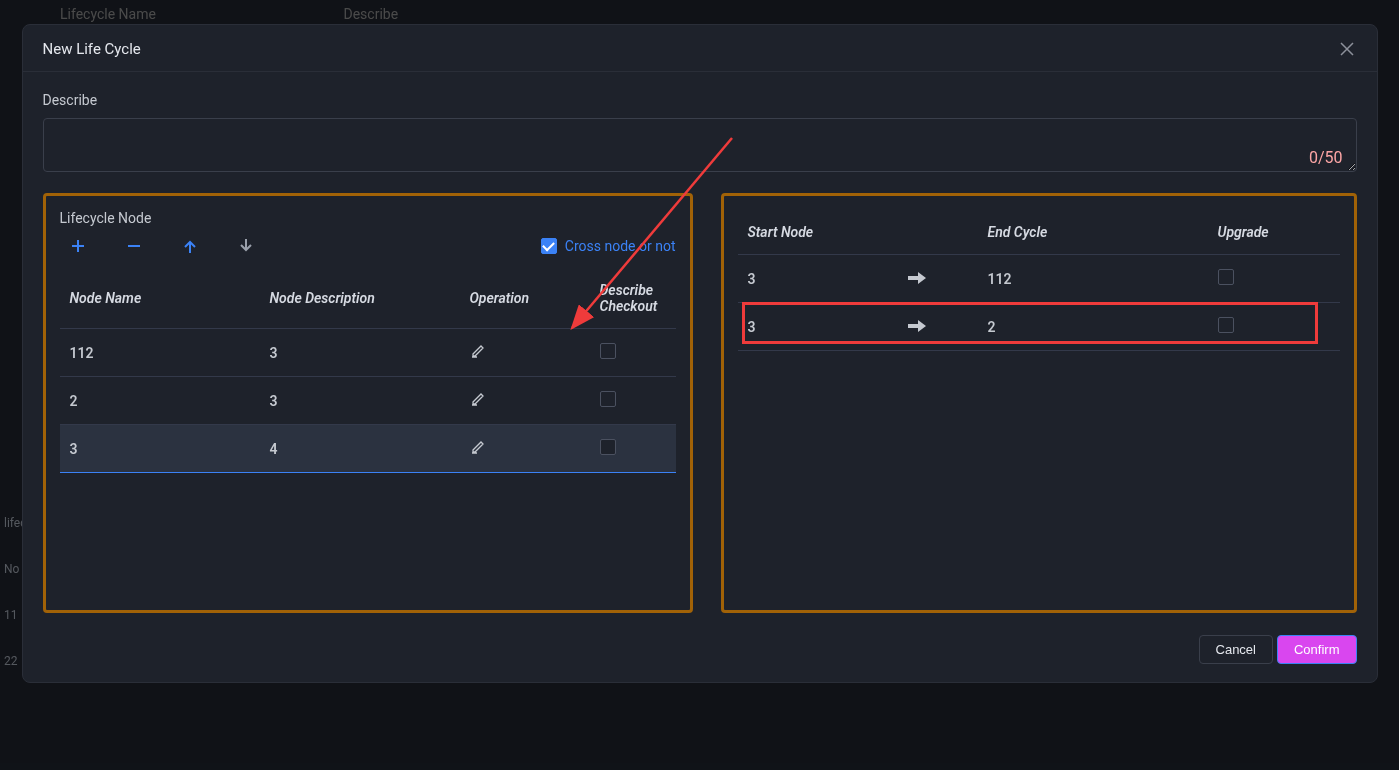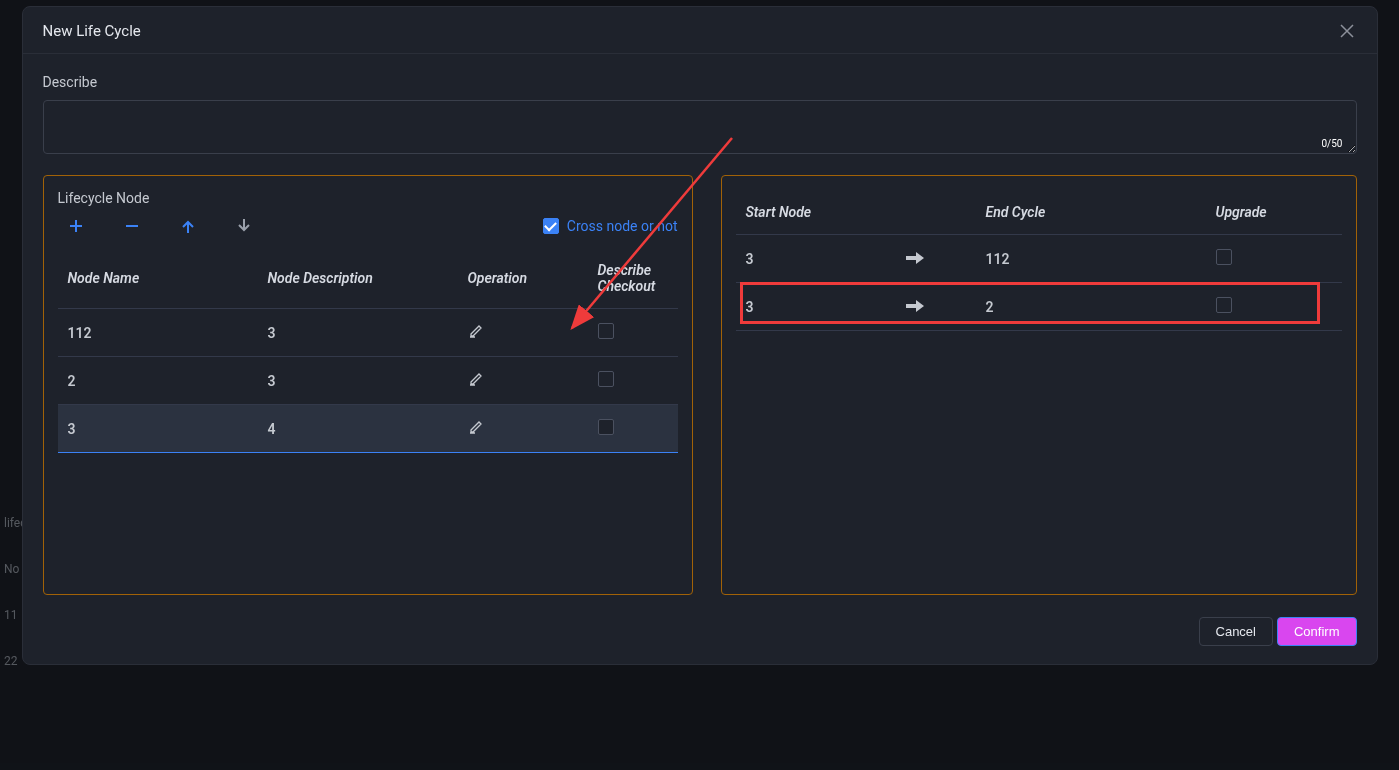--- a/index.html
+++ b/index.html
@@ -21,21 +21,21 @@
     }
     .modal-overlay {
       position: absolute;
       inset: 0;
       background: rgba(0,0,0,0.45);
       display: flex;
       align-items: flex-start;
       justify-content: center;
     }
     .modal {
-      margin-top: 6px;
+      margin-top: 24px;
       width: 1356px;
       background: #1e222b;
       border-radius: 8px;
       border: 1px solid #2a2e38;
       display: flex;
       flex-direction: column;
       overflow: hidden;
     }
     .modal-header {
       padding: 14px 20px 12px;
@@ -85,30 +85,30 @@
       padding: 10px;
       color: #e4e7ed;
       resize: vertical;
       position: relative;
     }
     .textarea-wrap { position: relative; }
     .char-count {
       position: absolute;
       right: 14px;
       bottom: 8px;
-      font-size: 10px;
-      color: #ffffff;
+      font-size: 16px;
+      color: #fca5a5;
       pointer-events: none;
     }
     .panels {
       display: flex;
       gap: 28px;
     }
     .panel {
-      border: 1px solid #a16207;
+      border: 3px solid #a16207;
       border-radius: 4px;
       padding: 14px 14px 14px 14px;
       flex: 1;
       min-height: 420px;
     }
     .panel-left { flex-basis: 650px; flex-grow: 0; }
     .panel-title {
       color: #c5c9d0;
       margin-bottom: 12px;
     }

